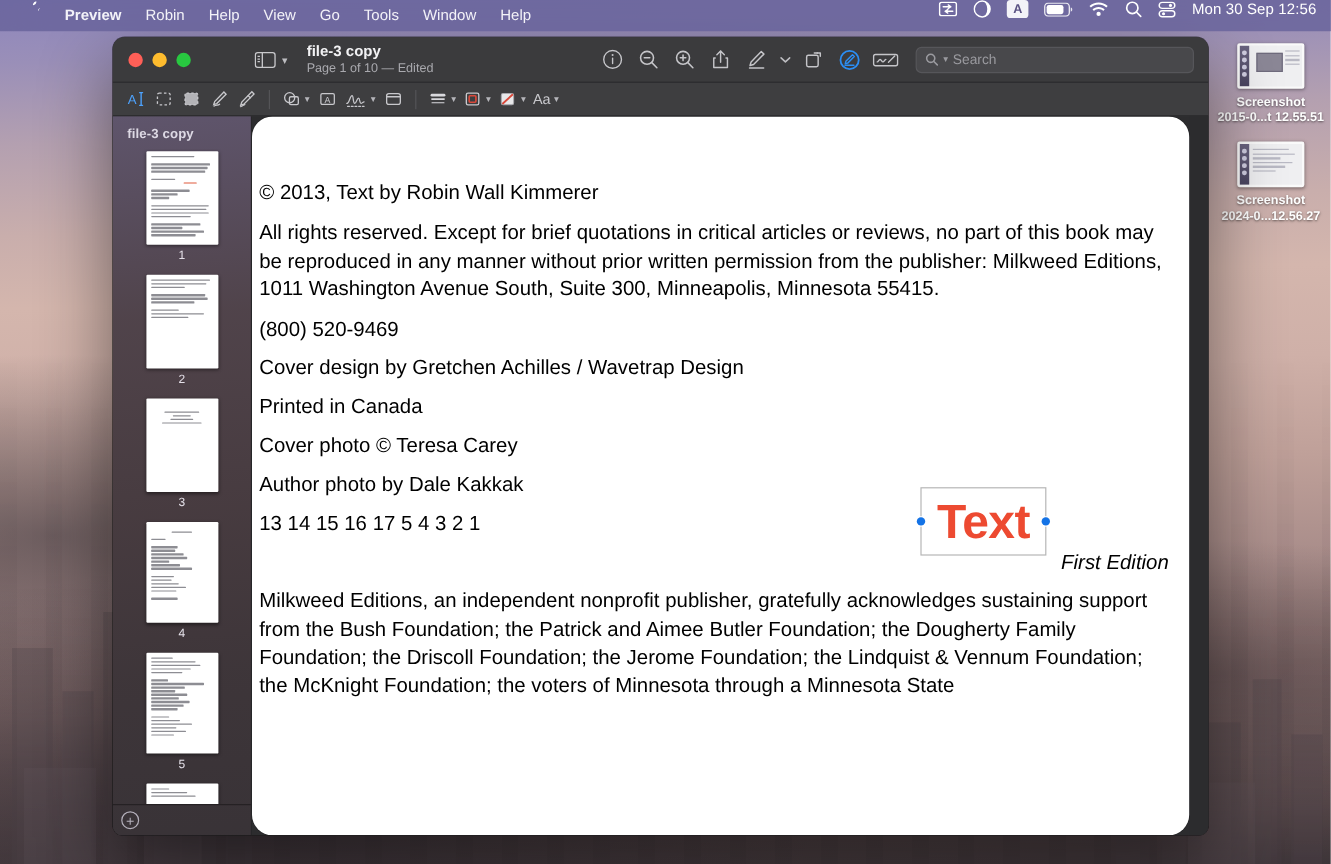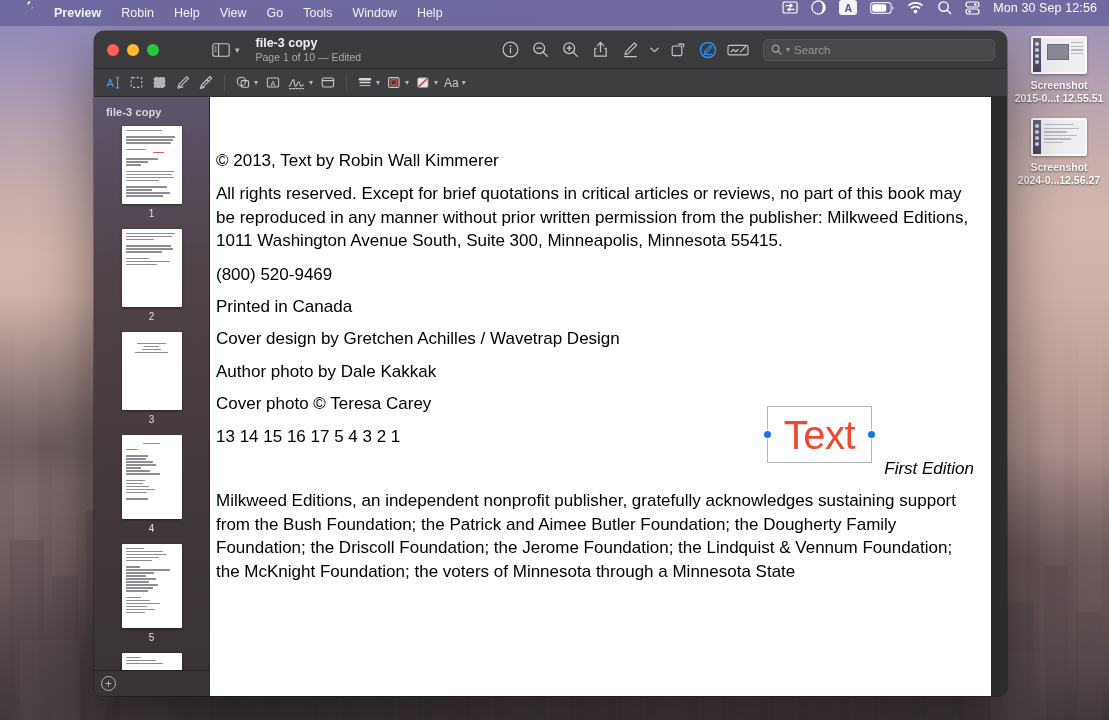--- a/index.html
+++ b/index.html
@@ -187,35 +187,36 @@
   .plus-btn { width: 15px; height: 15px; border-radius:50%; border:1px solid #b4b0bb;
               color:#b4b0bb; font-size: 12px; line-height: 12px;
               display:flex; align-items:center; justify-content:center; }
 
   
   #docarea { flex: 1 1 auto; background: #2c2c2e; position: relative; overflow: hidden; display:flex; }
   #page {
     width: 797px; background:#fff; position: relative;
     margin-left: 0; padding: 52px 0 0 0;
     box-shadow: 0 0 0 .5px rgba(0,0,0,.3);
+    border-radius: 17px;
   }
   .ptext { color:#000; font-size: 17px; line-height: 23.4px; padding: 0 17px 0 6px; }
   .ptext p { margin-bottom: 10px; }
   .ptext p.italic { font-style: italic; text-align: right; }
   .ptext p.tight { margin-bottom: 9px; }
   #scrollcol { width: 16px; flex: 0 0 16px; background: #2c2c2e; }
 
   
   #textbox {
     position: absolute; left: 557px; top: 309px;
     width: 105px; height: 57px;
     border: 1px solid #b6b6b6;
     display:flex; align-items:center; justify-content:center;
   }
-  #textbox .tval { color:#ed4a31; font-size: 40px; font-weight: 400; line-height: 40px; letter-spacing: -.5px; }
+  #textbox .tval { color:#ed4a31; font-size: 40px; font-weight: 700; line-height: 40px; letter-spacing: -.5px; }
   .handle { position:absolute; width: 7px; height: 7px; border-radius: 50%;
             background:#1473e6; box-shadow: 0 0 0 1px rgba(255,255,255,.9); }
   .handle.left  { left: -4px;  top: 50%; margin-top: -3.5px; }
   .handle.right { right: -4px; top: 50%; margin-top: -3.5px; }
 
   svg { display:block; }
 </style>
 </head>
 <body>
 
@@ -657,24 +658,24 @@
           <span class="plus-btn">+</span>
         </div>
       </div>
 
       <div id="docarea">
         <div id="page">
           <div class="ptext">
             <p>© 2013, Text by Robin Wall Kimmerer</p>
             <p>All rights reserved. Except for brief quotations in critical articles or reviews, no part of this book may be reproduced in any manner without prior written permission from the publisher: Milkweed Editions, 1011 Washington Avenue South, Suite 300, Minneapolis, Minnesota 55415.</p>
             <p class="tight">(800) 520-9469</p>
+            <p class="tight">Cover design by Gretchen Achilles / Wavetrap Design</p>
             <p class="tight">Printed in Canada</p>
-            <p class="tight">Cover design by Gretchen Achilles / Wavetrap Design</p>
+            <p class="tight">Cover photo © Teresa Carey</p>
             <p class="tight">Author photo by Dale Kakkak</p>
-            <p class="tight">Cover photo © Teresa Carey</p>
             <p class="tight">13 14 15 16 17 5 4 3 2 1</p>
             <p class="italic tight">First Edition</p>
             <p>Milkweed Editions, an independent nonprofit publisher, gratefully acknowledges sustaining support from the Bush Foundation; the Patrick and Aimee Butler Foundation; the Dougherty Family Foundation; the Driscoll Foundation; the Jerome Foundation; the Lindquist &amp; Vennum Foundation; the McKnight Foundation; the voters of Minnesota through a Minnesota State</p>
           </div>
 
           <div id="textbox">
             <span class="tval">Text</span>
             <span class="handle left"></span>
             <span class="handle right"></span>
           </div>

